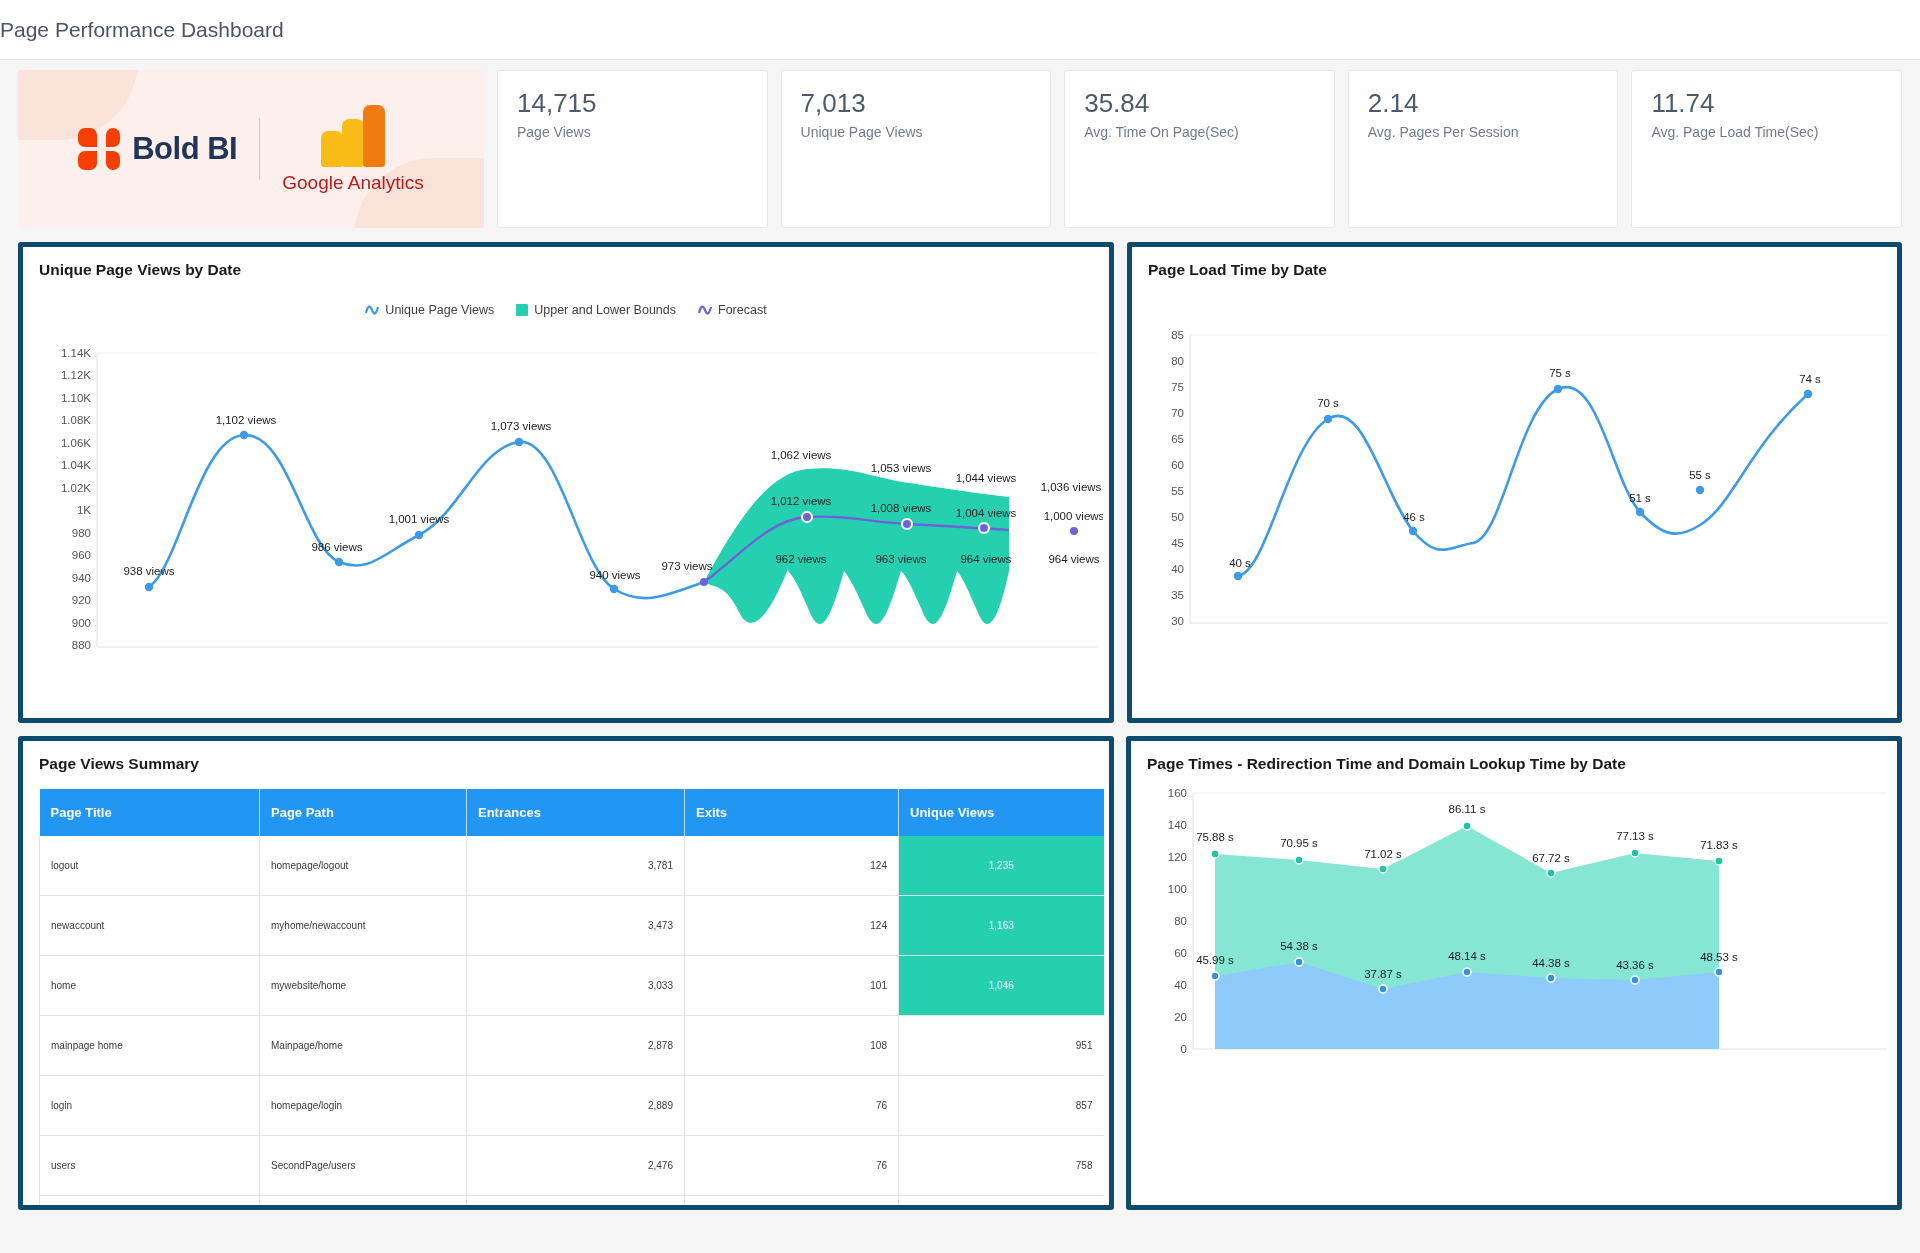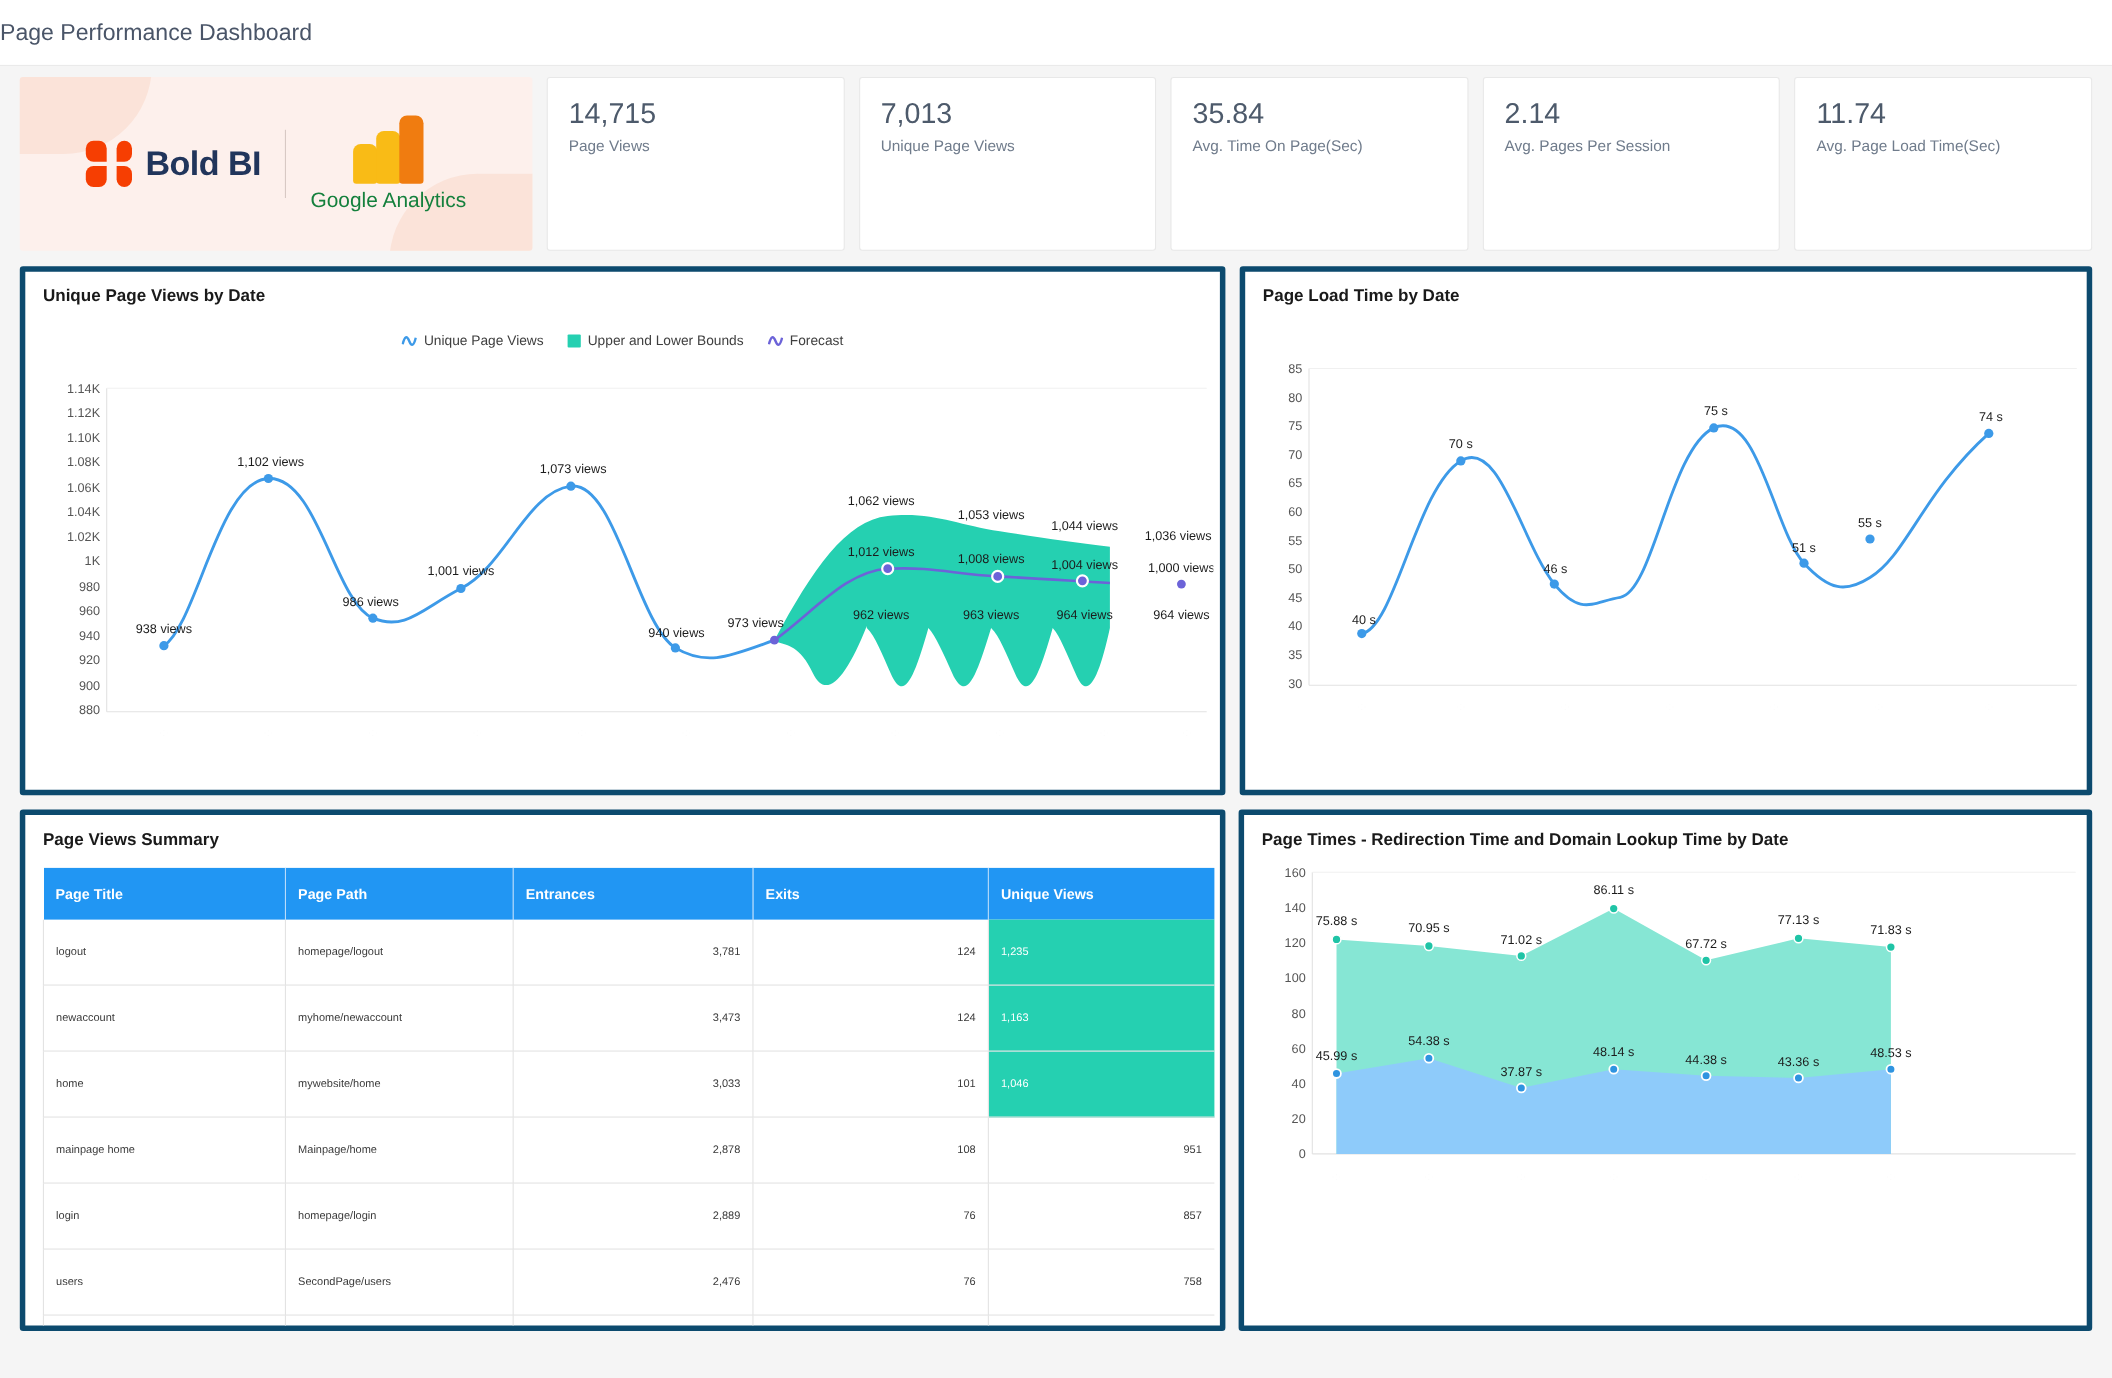--- a/index.html
+++ b/index.html
@@ -42,21 +42,21 @@
   .bm.bl { left:0; bottom:0; width:19px; height:19px; border-radius:7px 0 7px 7px; }
   .bm.br { right:0; bottom:0; width:14px; height:19px; border-radius:0 7px 7px 7px; }
   .boldbi-text { font-size:31px; font-weight:bold; color:#21355b; letter-spacing:-0.5px; }
   .logo-div { width:1px; height:62px; background:#d8c9c4; }
   .ga { display:flex; flex-direction:column; align-items:center; gap:5px; }
   .ga-bars { display:flex; align-items:flex-end; gap:0px; height:62px; }
   .gb { border-radius:7px 7px 3px 3px; }
   .gb.b1 { width:22px; height:36px; background:#f9bb16; }
   .gb.b2 { width:22px; height:48px; background:#f9bb16; margin-left:-1px; }
   .gb.b3 { width:22px; height:62px; background:#f07c10; margin-left:-1px; }
-  .ga-text { font-size:19px; color:#15803d; }
+  .ga-text { font-size:19px; color:#b91c1c; }
 
   .kpi-card {
     flex:1; background:#fff; border-radius:3px;
     border:1px solid #e8e8e8;
     padding:17px 19px;
   }
   .kpi-value { font-size:26px; color:#4d5a6b; font-weight:400; line-height:1.2; }
   .kpi-label { font-size:14px; color:#707c8c; margin-top:5px; }
 
   
@@ -87,21 +87,21 @@
     text-align:left; padding:16px 11px; height:40px;
     border-right:1px solid #b9dcfb;
   }
   .tbl th:last-child { border-right:none; }
   .tbl td {
     font-size:10px; color:#3a3a3a; padding:24px 11px; height:55px;
     border-bottom:1px solid #e3e3e3; border-right:1px solid #e3e3e3;
   }
   .tbl td:last-child { border-right:none; }
   .tbl td.num { text-align:right; }
-  .tbl td.hl { background:#25d0b1; color:#fff; text-align:left; }
+  .tbl td.hl { background:#25d0b1; color:#fff; text-align:center; }
   .tbl tr td:first-child { border-left:1px solid #e3e3e3; }
 </style>
 </head>
 <body>
 
 <div class="topbar">
   <div class="topbar-title">Page Performance Dashboard</div>
 </div>
 
 <div class="canvas">

